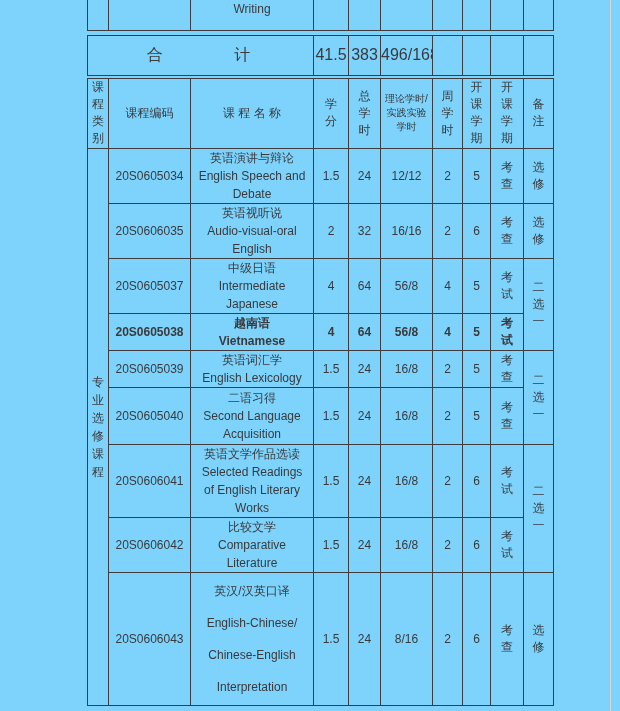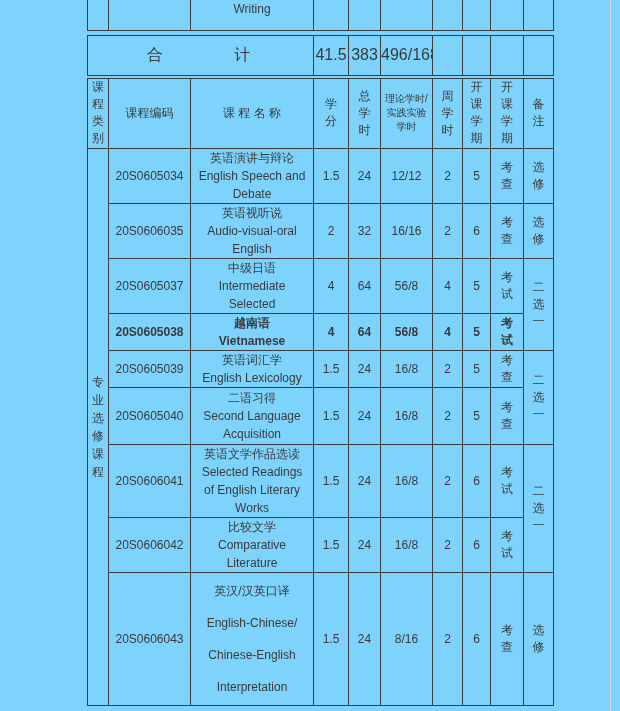--- a/index.html
+++ b/index.html
@@ -192,21 +192,21 @@
         <td>2</td>
         <td>6</td>
         <td><span class="vtext">考查</span></td>
         <td><span class="vtext">选修</span></td>
       </tr>
 
       <tr class="rh55">
         <td class="code-cell">20S0605037</td>
         <td class="ml">中级日语
 Intermediate
-Selected</td>
+Japanese</td>
         <td>4</td>
         <td>64</td>
         <td>56/8</td>
         <td>4</td>
         <td>5</td>
         <td><span class="vtext">考试</span></td>
         <td rowspan="2"><span class="vtext">二选一</span></td>
       </tr>
 
       <tr class="rh36">

